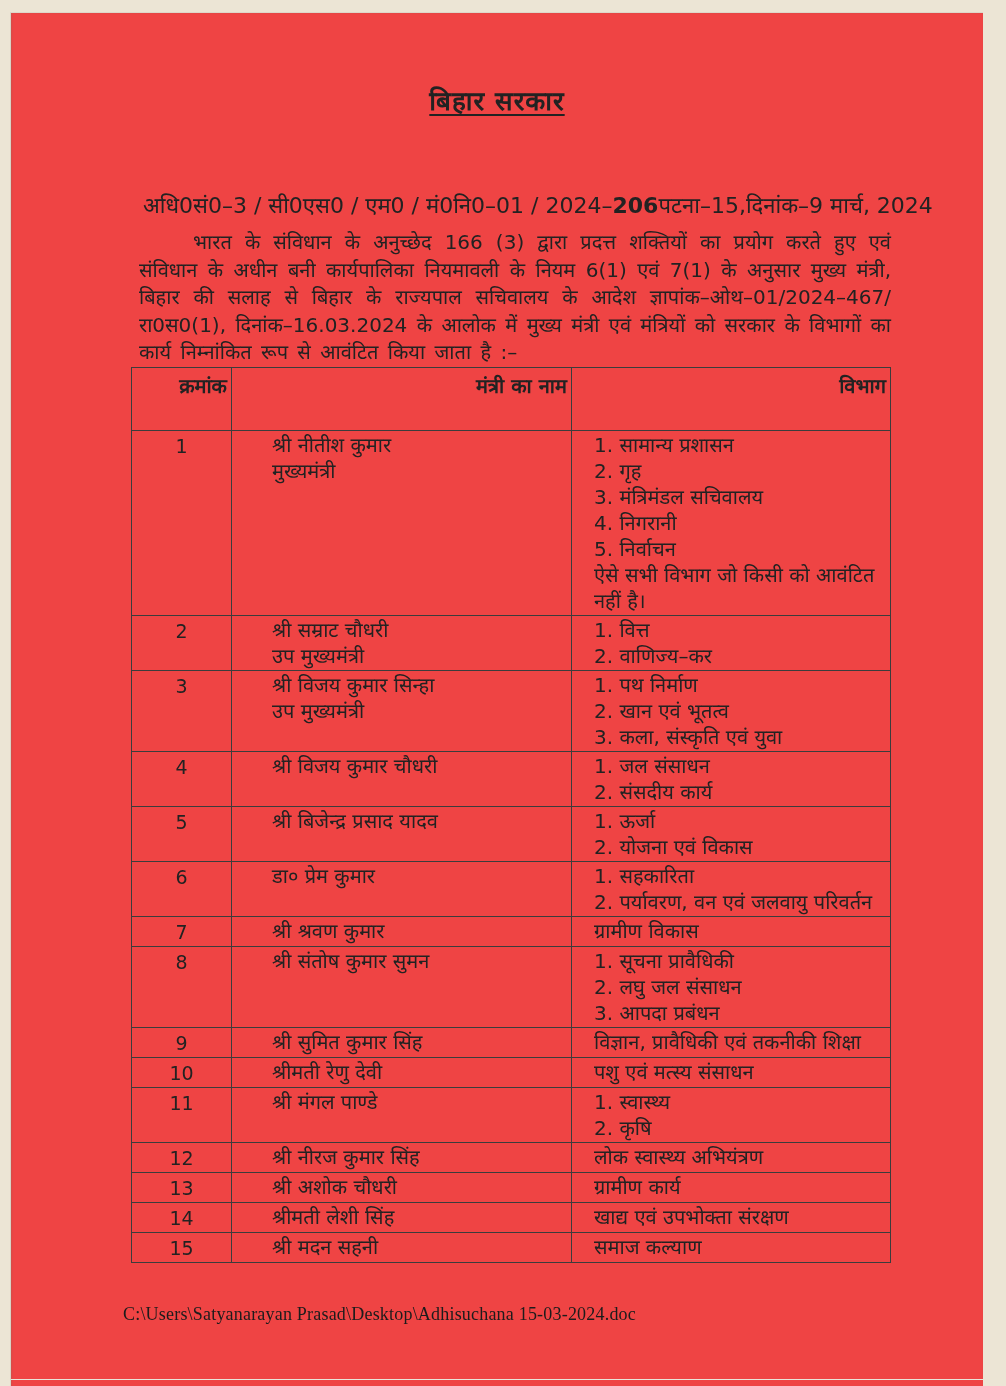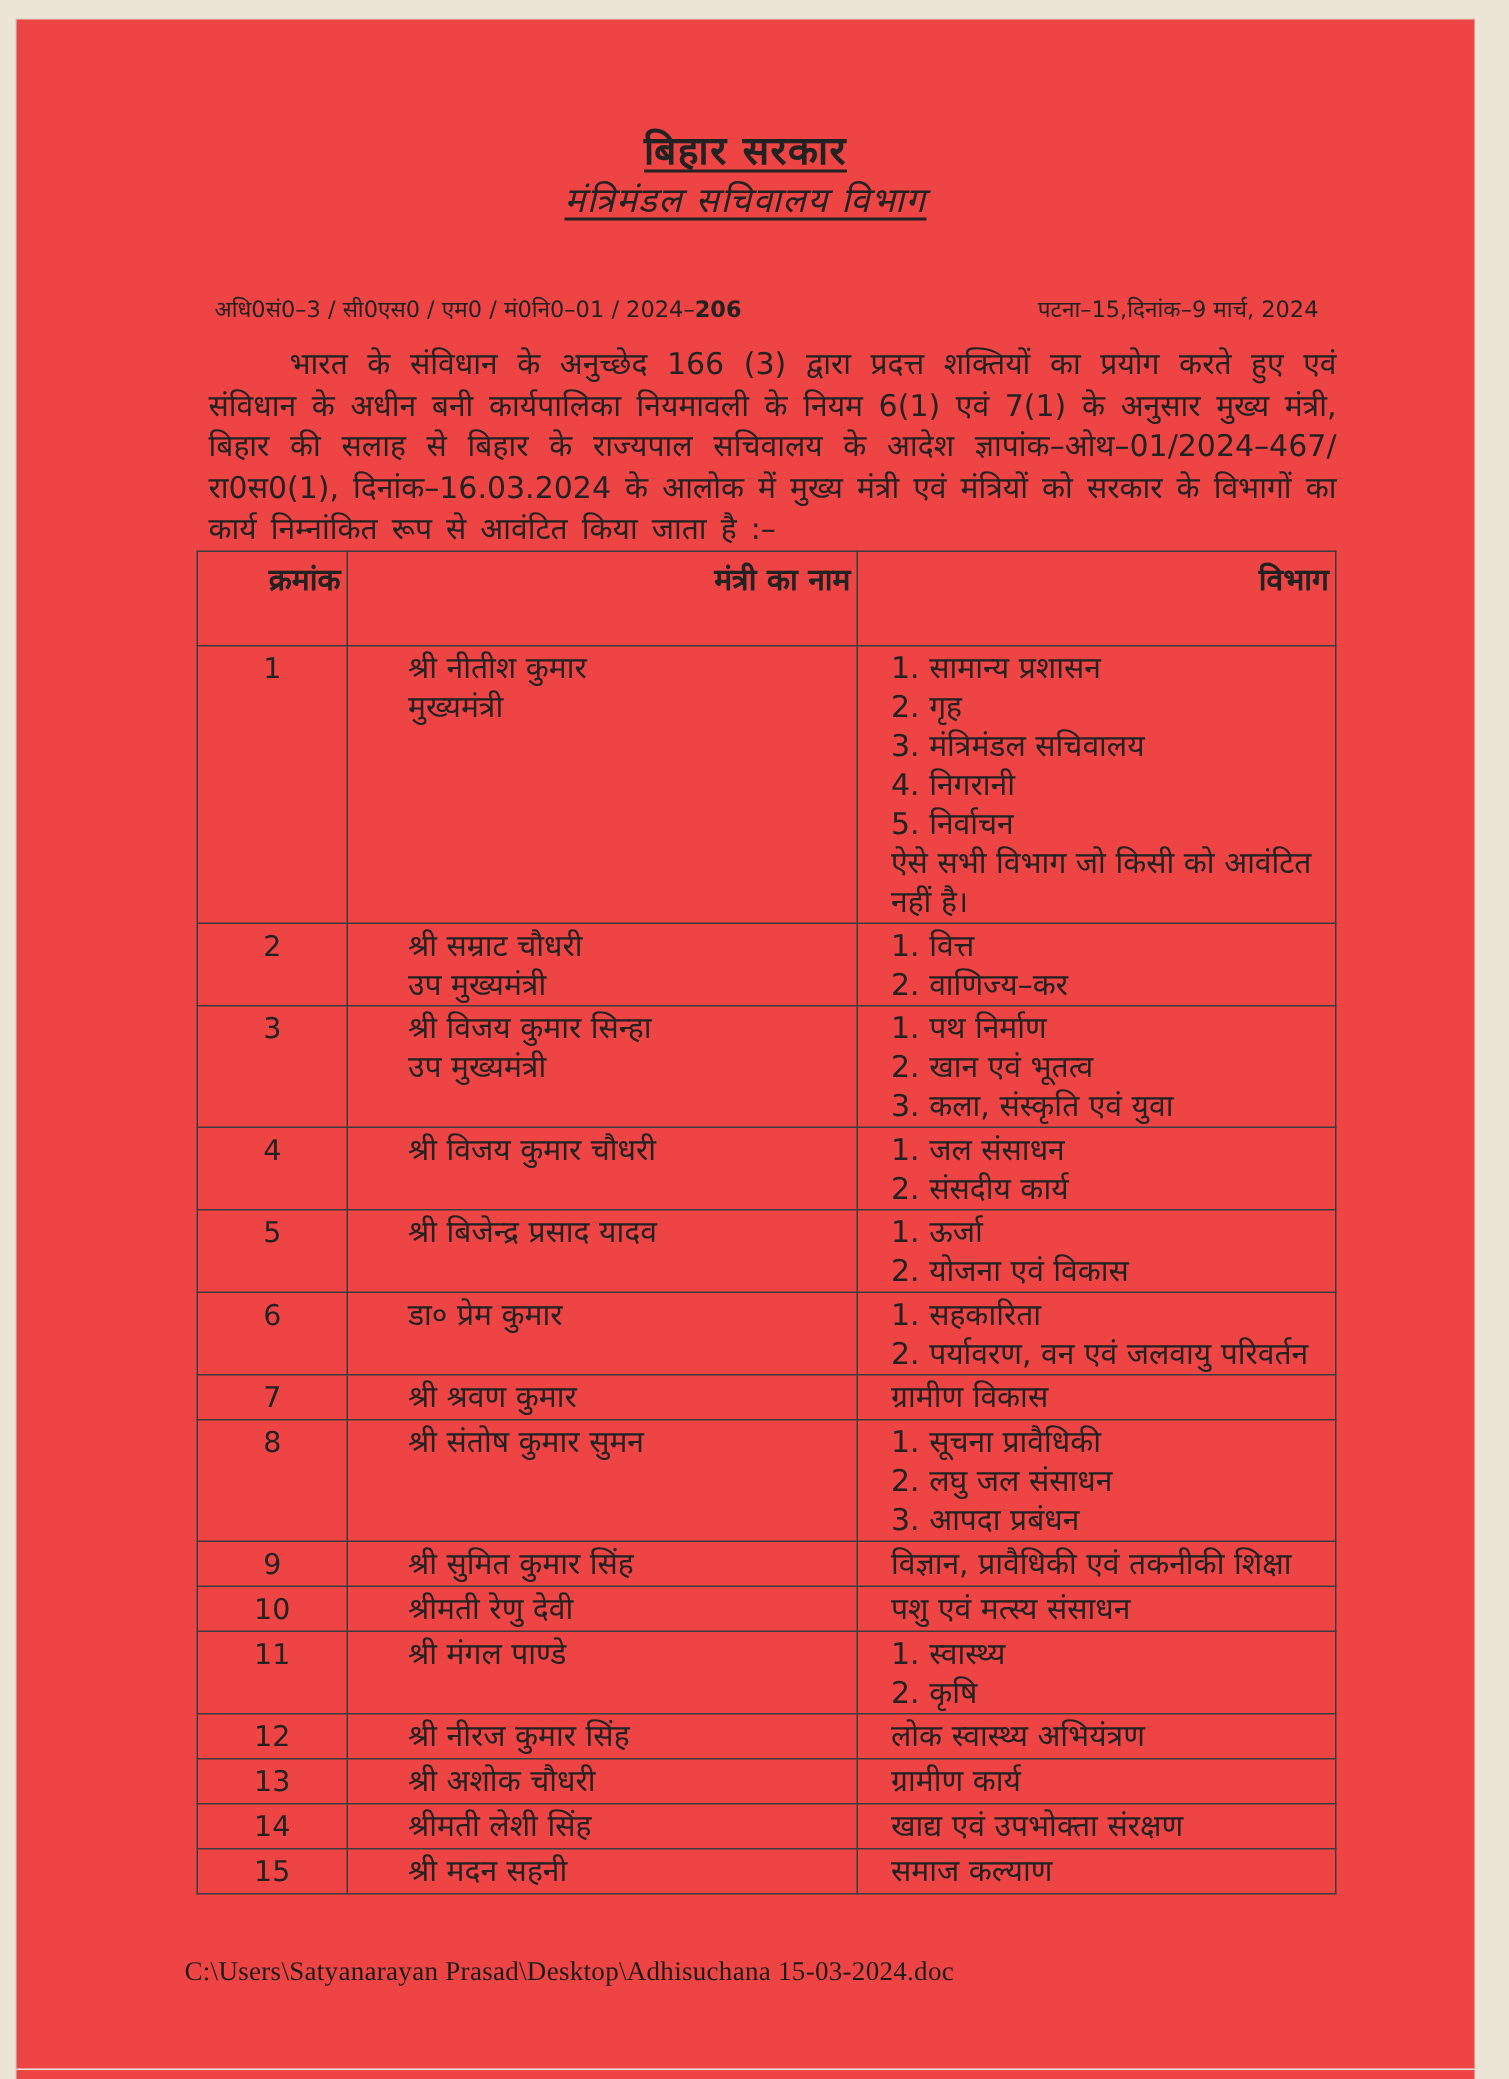--- a/index.html
+++ b/index.html
@@ -37,21 +37,21 @@
   }
   .notif-line{margin-top:20px;font-size:23px;line-height:28px;letter-spacing:1px;}
   .notif-label{
     font-weight:bold;font-style:italic;
     text-decoration:underline;text-underline-offset:4px;
     margin:0 6px;
   }
   
   .ref-line{
     position:absolute;top:180px;left:132px;width:736px;
-    font-size:15px;line-height:26px;
+    font-size:22px;line-height:26px;
     display:flex;justify-content:space-between;white-space:nowrap;
   }
   .ref-line b{font-weight:bold;}
   
   .body-par{
     position:absolute;top:216px;left:128px;width:752px;
     font-size:20px;line-height:27.5px;
     text-align:justify;text-indent:54px;
     margin:0;word-spacing:3px;
   }
@@ -86,21 +86,20 @@
     font-size:18px;color:#1c1c1c;letter-spacing:.2px;
   }
 </style>
 </head>
 <body>
 
 <div class="page">
 
   <div class="doc-header">
     <div class="title1">बिहार सरकार</div>
-    <div class="title2">मंत्रिमंडल सचिवालय विभाग</div>
   </div>
 
   <div class="ref-line">
     <span><span>अधि0सं0–3 / सी0एस0 / एम0 / मं0नि0–01 / 2024–</span><b>206</b></span>
     <span>पटना–15,दिनांक–9 मार्च, 2024</span>
   </div>
 
   <p class="body-par">भारत के संविधान के अनुच्छेद 166 (3) द्वारा प्रदत्त शक्तियों का प्रयोग करते हुए एवं संविधान के अधीन बनी कार्यपालिका नियमावली के नियम 6(1) एवं 7(1) के अनुसार मुख्य मंत्री, बिहार की सलाह से बिहार के राज्यपाल सचिवालय के आदेश ज्ञापांक–ओथ–01/2024–467/रा0स0(1), दिनांक–16.03.2024 के आलोक में मुख्य मंत्री एवं मंत्रियों को सरकार के विभागों का कार्य निम्नांकित रूप से आवंटित किया जाता है :–</p>
 
   <table class="alloc">

